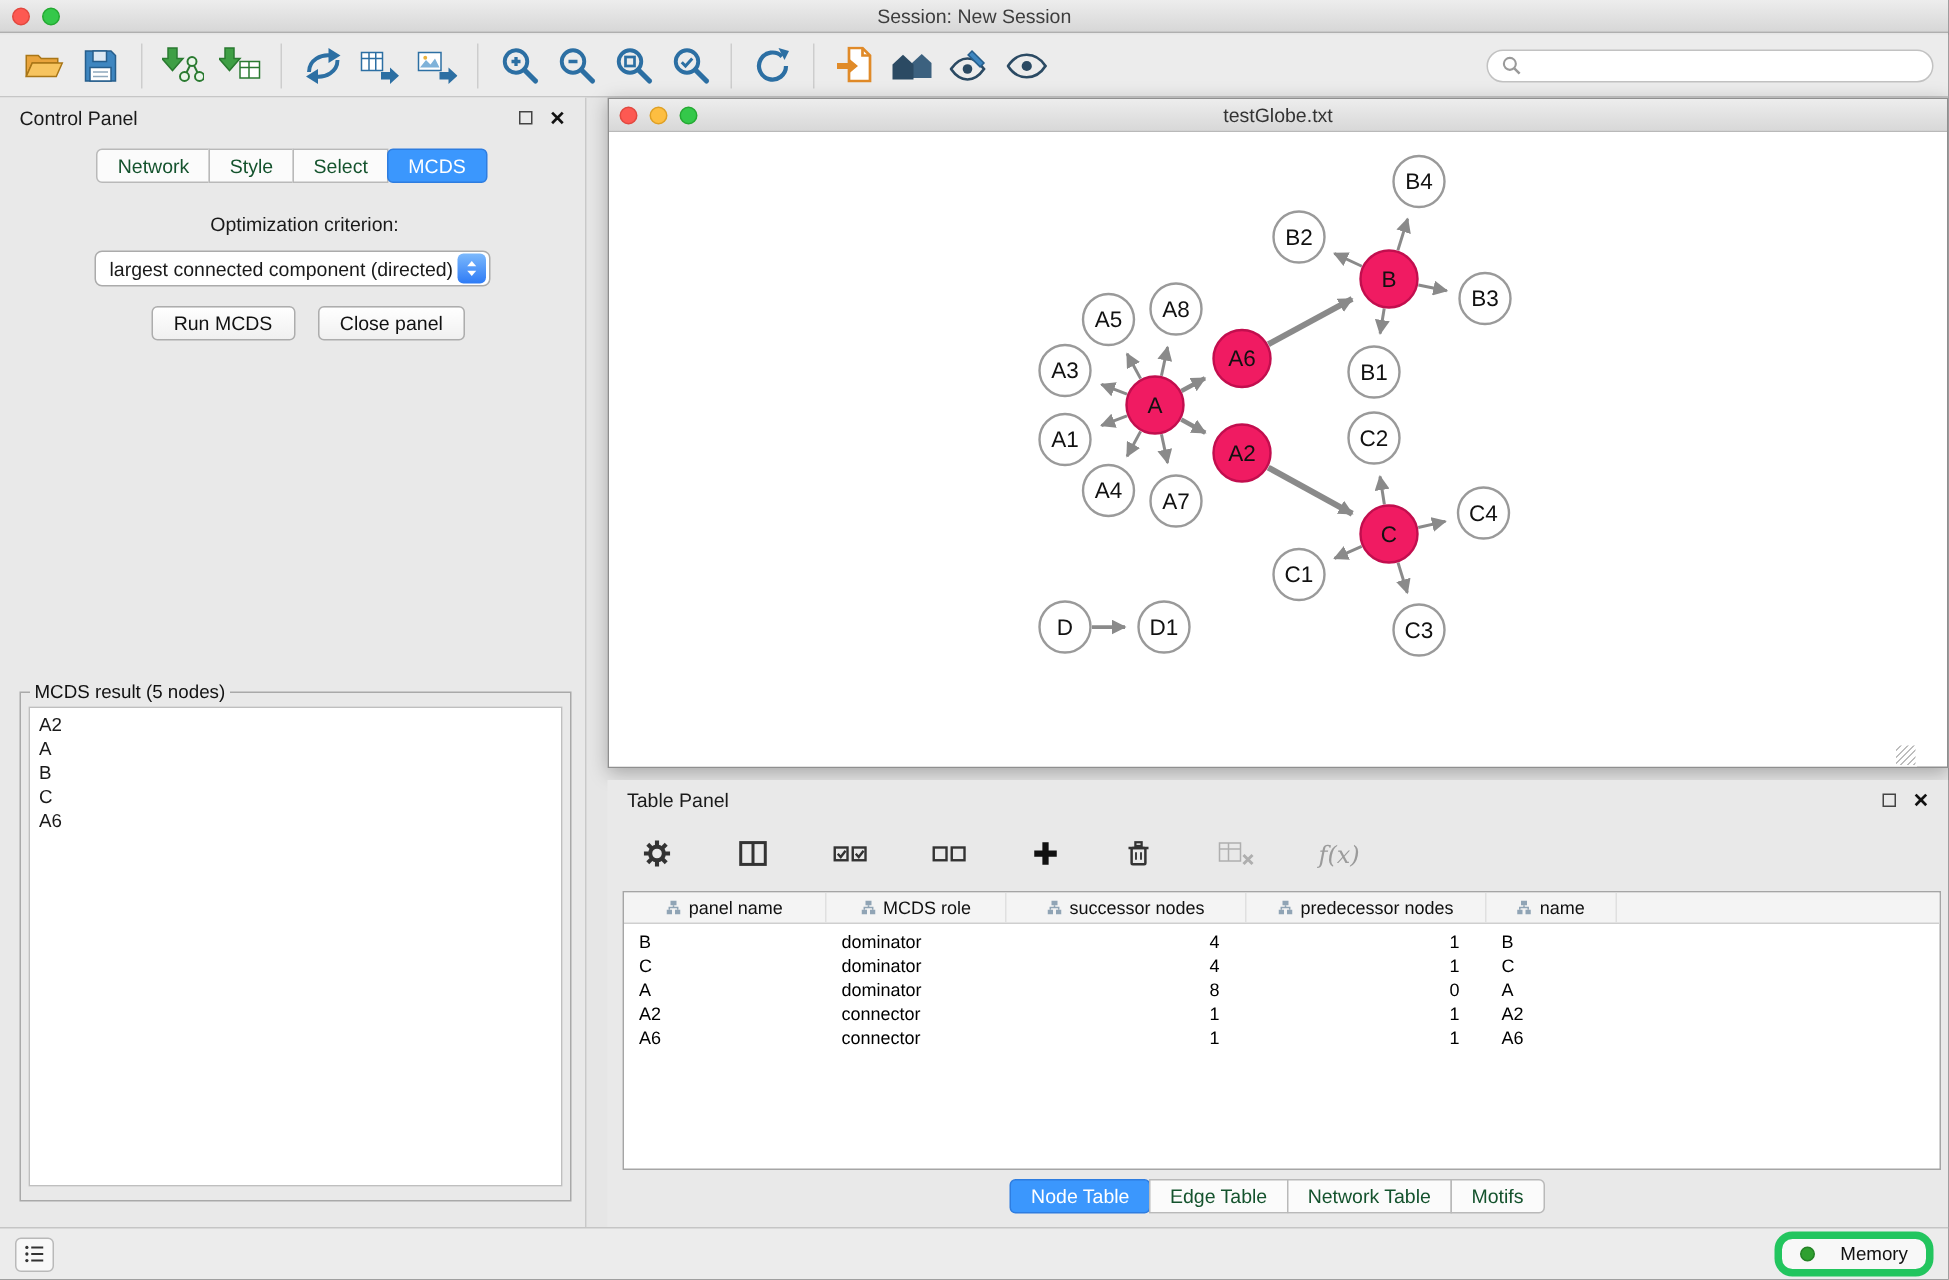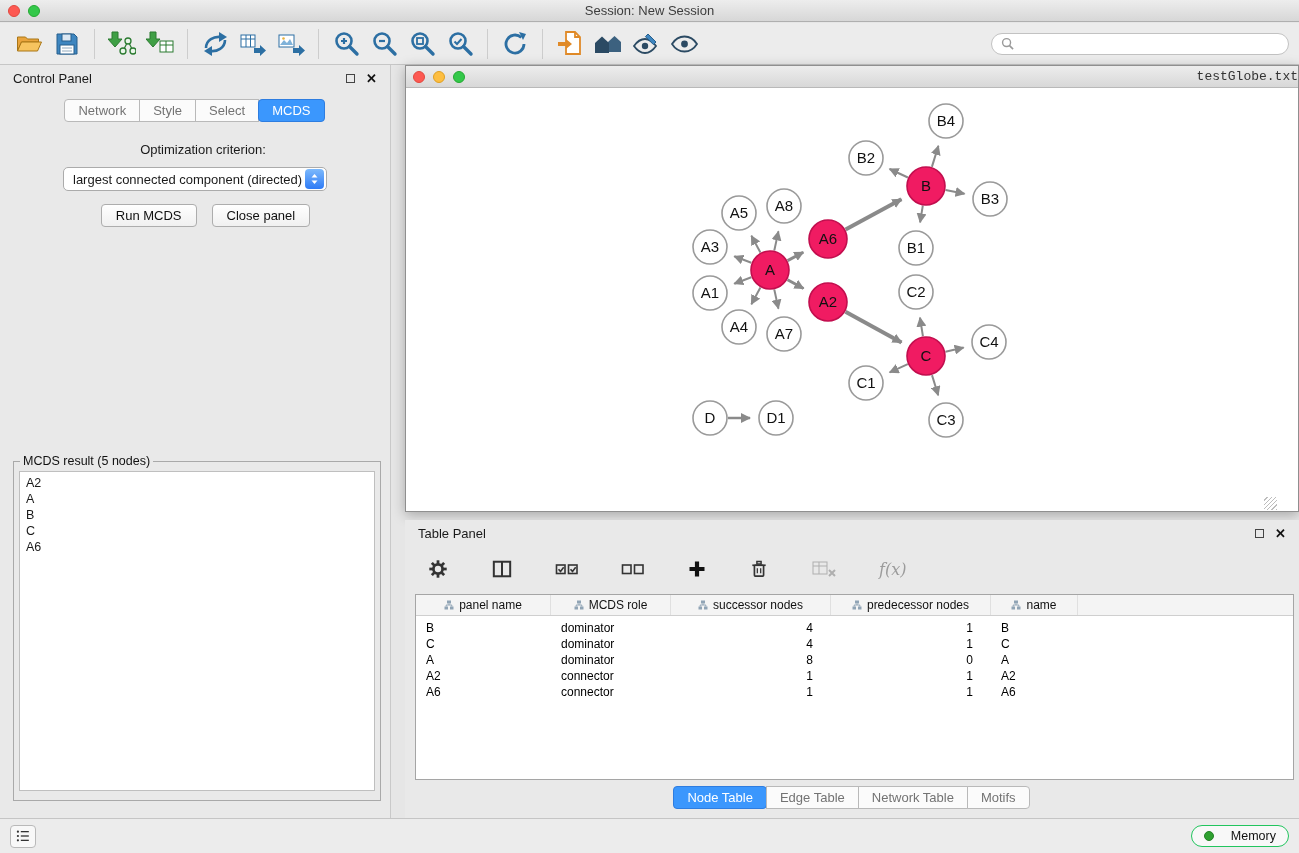--- a/index.html
+++ b/index.html
@@ -23,39 +23,39 @@
 
   
   .panel-header{height:27px;display:flex;align-items:center;padding:0 13px;font-size:13px;color:#1a1a1a;}
   .win-btns{margin-left:auto;display:flex;gap:11px;align-items:center;}
   .minimize-box{width:9px;height:9px;border:1.5px solid #444;display:inline-block;}
   .close-x{font-weight:bold;font-size:13px;color:#111;line-height:1;}
 
   
   .control-panel{position:absolute;left:0;top:65px;width:391px;bottom:35px;background:#E9E9E9;border-right:1px solid #C9C9C9;}
   .seg-tabs{display:flex;justify-content:center;margin-top:7px;}
-  .seg-tab{padding:3px 13px;background:#FBFBFB;border:1px solid #B9B9B9;margin-left:-1px;font-size:13px;color:#737373;}
+  .seg-tab{padding:3px 13px;background:#FBFBFB;border:1px solid #B9B9B9;margin-left:-1px;font-size:13px;color:#14532d;}
   .seg-tab:first-child{border-radius:4px 0 0 4px;}
   .seg-tab:last-child{border-radius:0 4px 4px 0;}
   .seg-tab.active{background:#3B97FD;border-color:#2E7DE0;color:#fff;border-radius:4px;}
   .opt-label{text-align:center;margin-top:20px;font-size:13px;padding-left:16px;}
   .combo{width:264px;height:24px;margin:10px auto 0;background:#fff;border:1px solid #ABABAB;border-radius:5px;display:flex;align-items:center;padding-left:9px;}
   .combo-label{flex:1;font-size:13px;white-space:nowrap;overflow:hidden;}
   .combo-stepper{width:19px;height:20px;margin-right:2px;border-radius:4px;background:linear-gradient(#7CB9FC,#2E7BF6);display:flex;align-items:center;justify-content:center;flex:0 0 auto;}
   .btn-row{display:flex;justify-content:center;gap:15px;margin-top:13px;padding-left:21px;}
   .mac-btn{padding:3px 14px;background:linear-gradient(#FFFFFF,#F0F0F0);border:1px solid #ADADAD;border-radius:4px;font-size:13px;color:#111;}
   .result-group{position:absolute;left:13px;right:9px;top:389px;bottom:17px;border:1px solid #A9A9A9;padding:3px 5px 9px;}
   .result-group legend{font-size:12.5px;padding:0 3px;margin-left:1px;color:#111;}
   .result-list{width:100%;height:100%;background:#fff;border:1px solid #BFBFBF;padding:3px 6px;font-size:12.5px;line-height:16px;overflow:auto;}
   .result-item{white-space:nowrap;}
 
   
   .net-window{position:absolute;left:405px;top:65px;width:894px;height:447px;border:1px solid #8F8F8F;background:#fff;box-shadow:0 3px 12px rgba(0,0,0,.28);}
   .net-titlebar{height:22px;background:linear-gradient(#EDEDED,#D8D8D8);border-bottom:1px solid #B9B9B9;display:flex;align-items:center;padding:0 7px;position:relative;}
-  .net-title{position:absolute;left:0;right:0;text-align:right;font-size:13px;color:#333;pointer-events:none;font-family:Liberation Mono, monospace;}
+  .net-title{position:absolute;left:0;right:0;text-align:center;font-size:13px;color:#333;pointer-events:none;}
   .net-canvas{position:relative;width:872px;height:423px;background:#fff;overflow:hidden;}
   .net-canvas svg{position:absolute;left:0;top:0;}
   .resize-grip{position:absolute;right:1px;bottom:1px;width:13px;height:13px;background:repeating-linear-gradient(135deg,transparent,transparent 2px,#BDBDBD 2px,#BDBDBD 3px);}
 
   
   .table-panel{position:absolute;left:405px;top:520px;width:894px;bottom:35px;background:#E9E9E9;}
   .tp-toolbar{height:44px;display:flex;align-items:center;gap:42px;padding-left:22px;}
   .tp-icon{display:flex;align-items:center;justify-content:center;}
   .fx-label{font-family:"DejaVu Serif",serif;font-style:italic;color:#9B9B9B;font-size:16px;}
   .table-box{position:absolute;left:10px;right:5px;top:74px;bottom:38px;background:#fff;border:1px solid #A5A5A5;overflow:hidden;}
@@ -65,21 +65,21 @@
   .th:last-child{border-right:none;}
   .tbody{padding-top:4px;}
   .tr{height:16px;font-size:12px;align-items:center;}
   .td{padding-left:10px;white-space:nowrap;color:#000;}
   .td.num{text-align:right;padding-right:18px;padding-left:0;}
   .tp-tabs{position:absolute;bottom:9px;left:0;right:0;display:flex;justify-content:center;}
 
   
   .statusbar{position:absolute;left:0;right:0;bottom:0;height:35px;background:#ECECEC;border-top:1px solid #C5C5C5;display:flex;align-items:center;padding:0 10px;}
   .list-btn{width:26px;height:23px;border:1px solid #B9B9B9;border-radius:4px;background:#F8F8F8;display:flex;align-items:center;justify-content:center;}
-  .memory-btn{margin-left:auto;display:flex;align-items:center;gap:17px;padding:3px 12px;border:1px solid #22c55e;border-radius:12px;background:#F8F8F8;font-size:12.5px;color:#111;}
+  .memory-btn{margin-left:auto;display:flex;align-items:center;gap:17px;padding:3px 12px;border:5px solid #22c55e;border-radius:12px;background:#F8F8F8;font-size:12.5px;color:#111;}
   .green-dot{width:10px;height:10px;border-radius:50%;background:#2FA030;border:1px solid #248226;}
 </style>
 </head>
 <body>
 
 <div class="app">
 
   <div class="titlebar">
     <span class="traffic t-red"></span>
     <span class="traffic t-green"></span>

